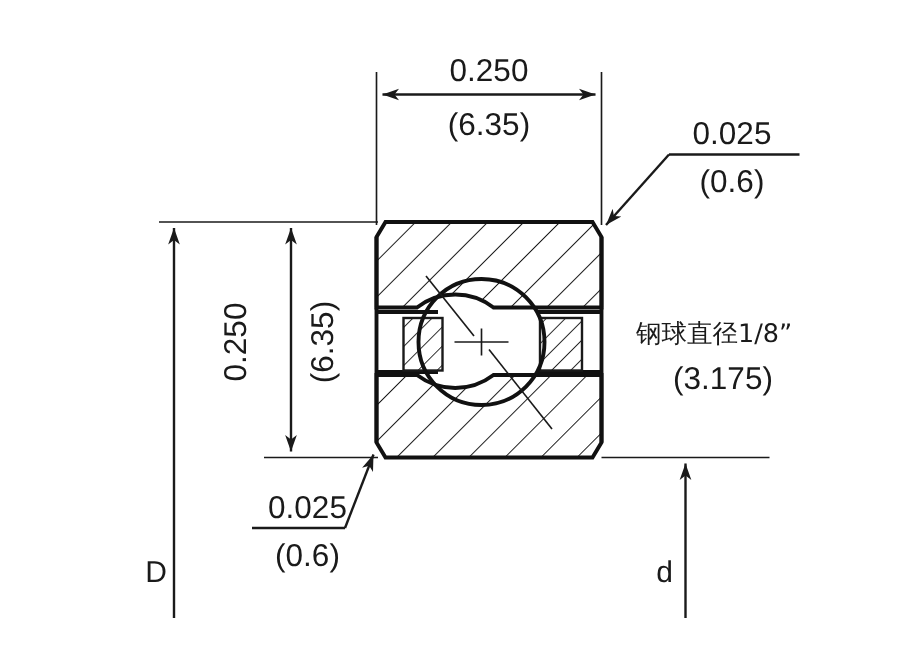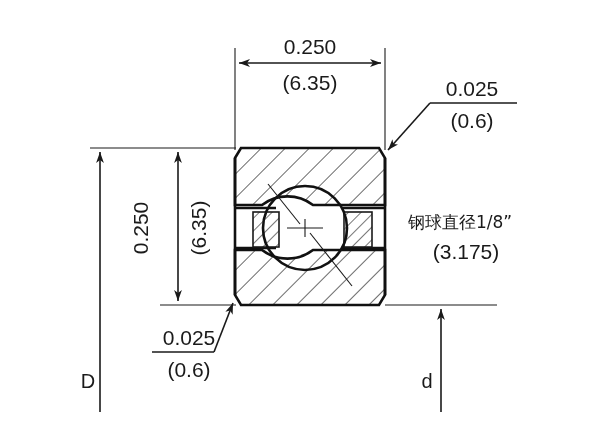--- a/index.html
+++ b/index.html
@@ -9,21 +9,21 @@
   }
   body {
     width: 607px;
     height: 439px;
     font-family: "Liberation Sans", sans-serif;
     position: relative;
     overflow: hidden;
   }
   #drawing-root {
     position: absolute;
-    left: 0; top: 0;
+    left: 16px; top: 0;
     width: 498px;
     height: 439px;
   }
   svg#technical-drawing {
     display: block;
     width: 607px;
     height: 439px;
     background: #ffffff;
   }
   .dim-text {

